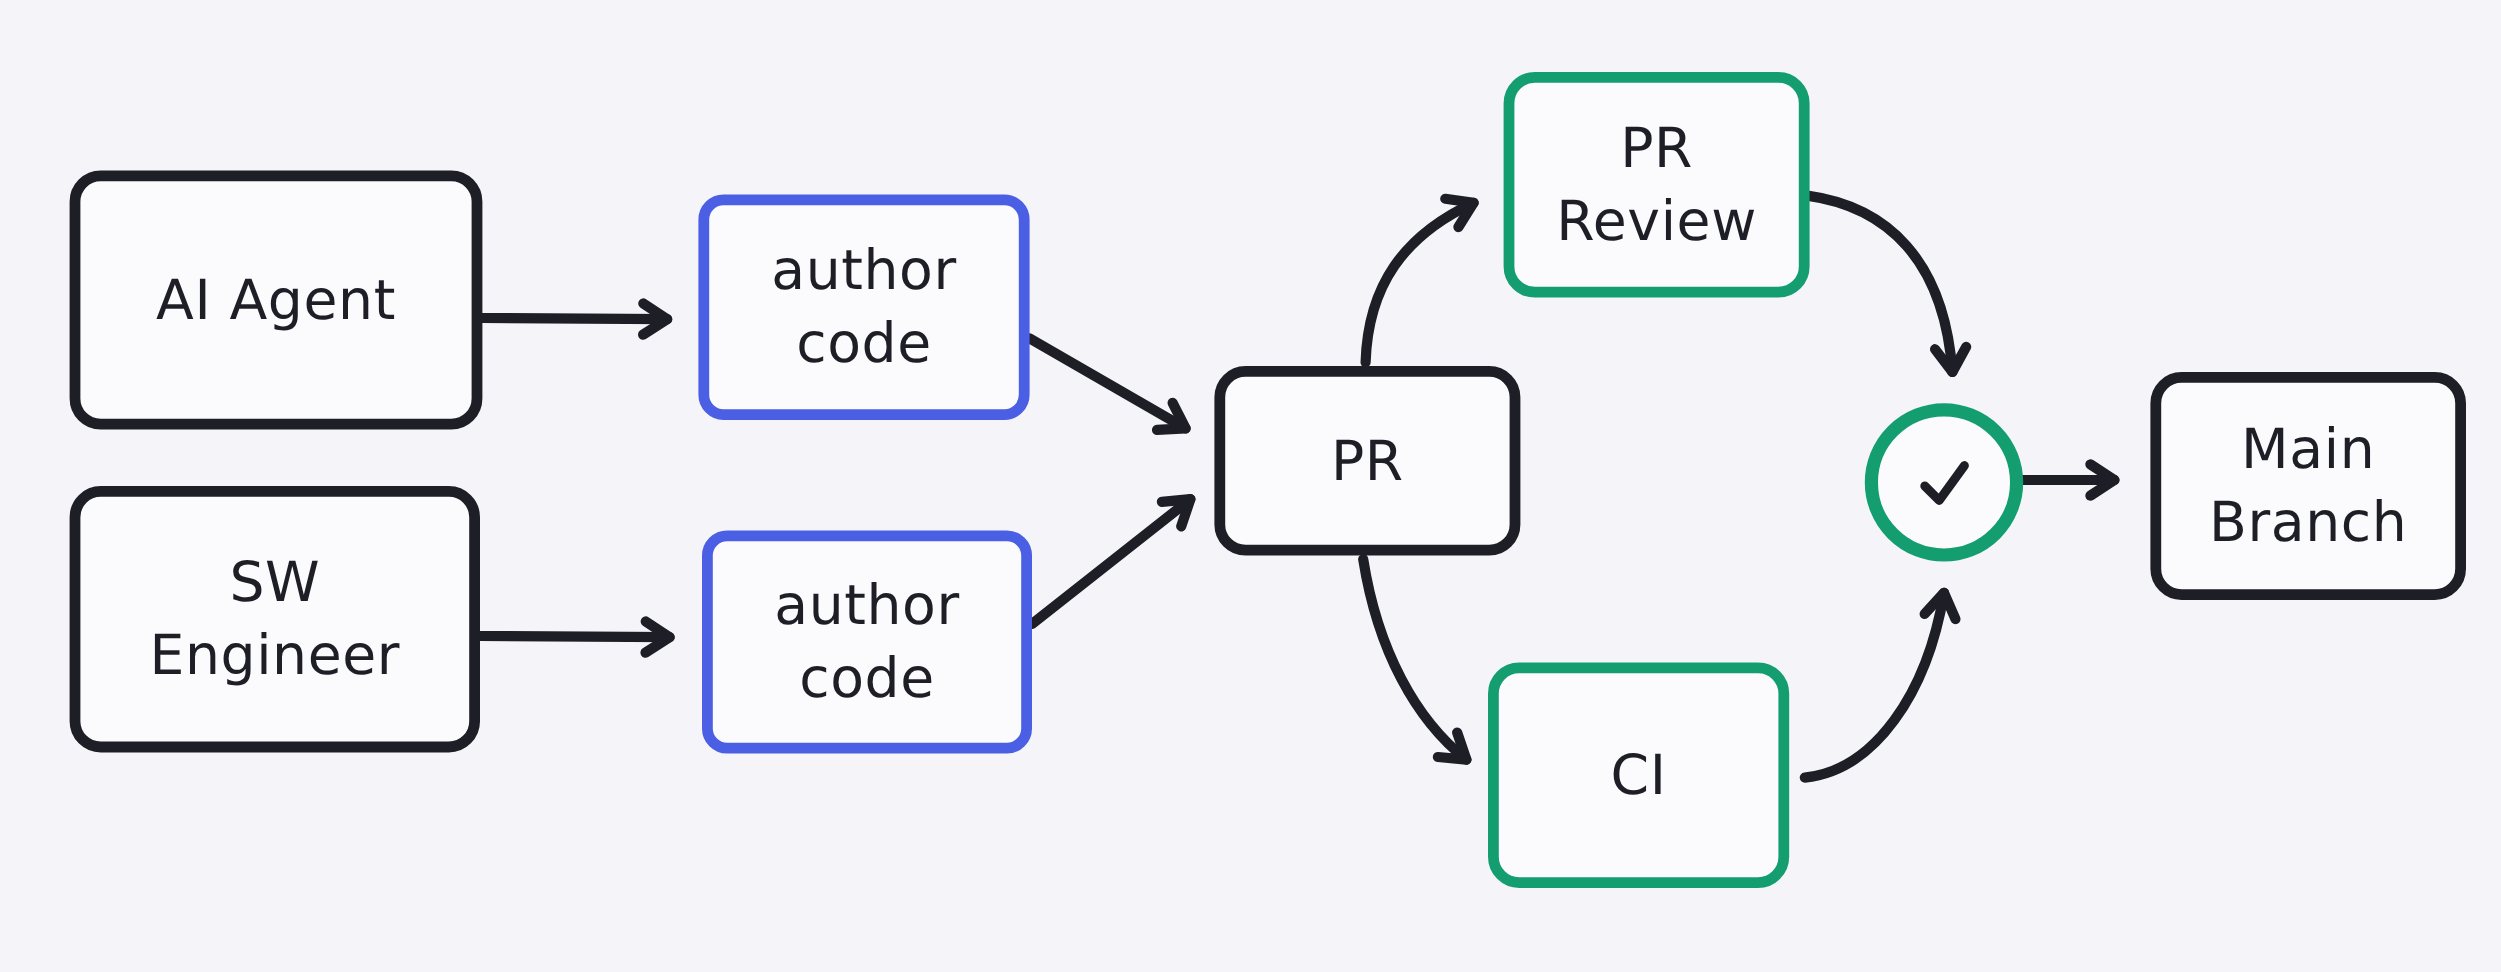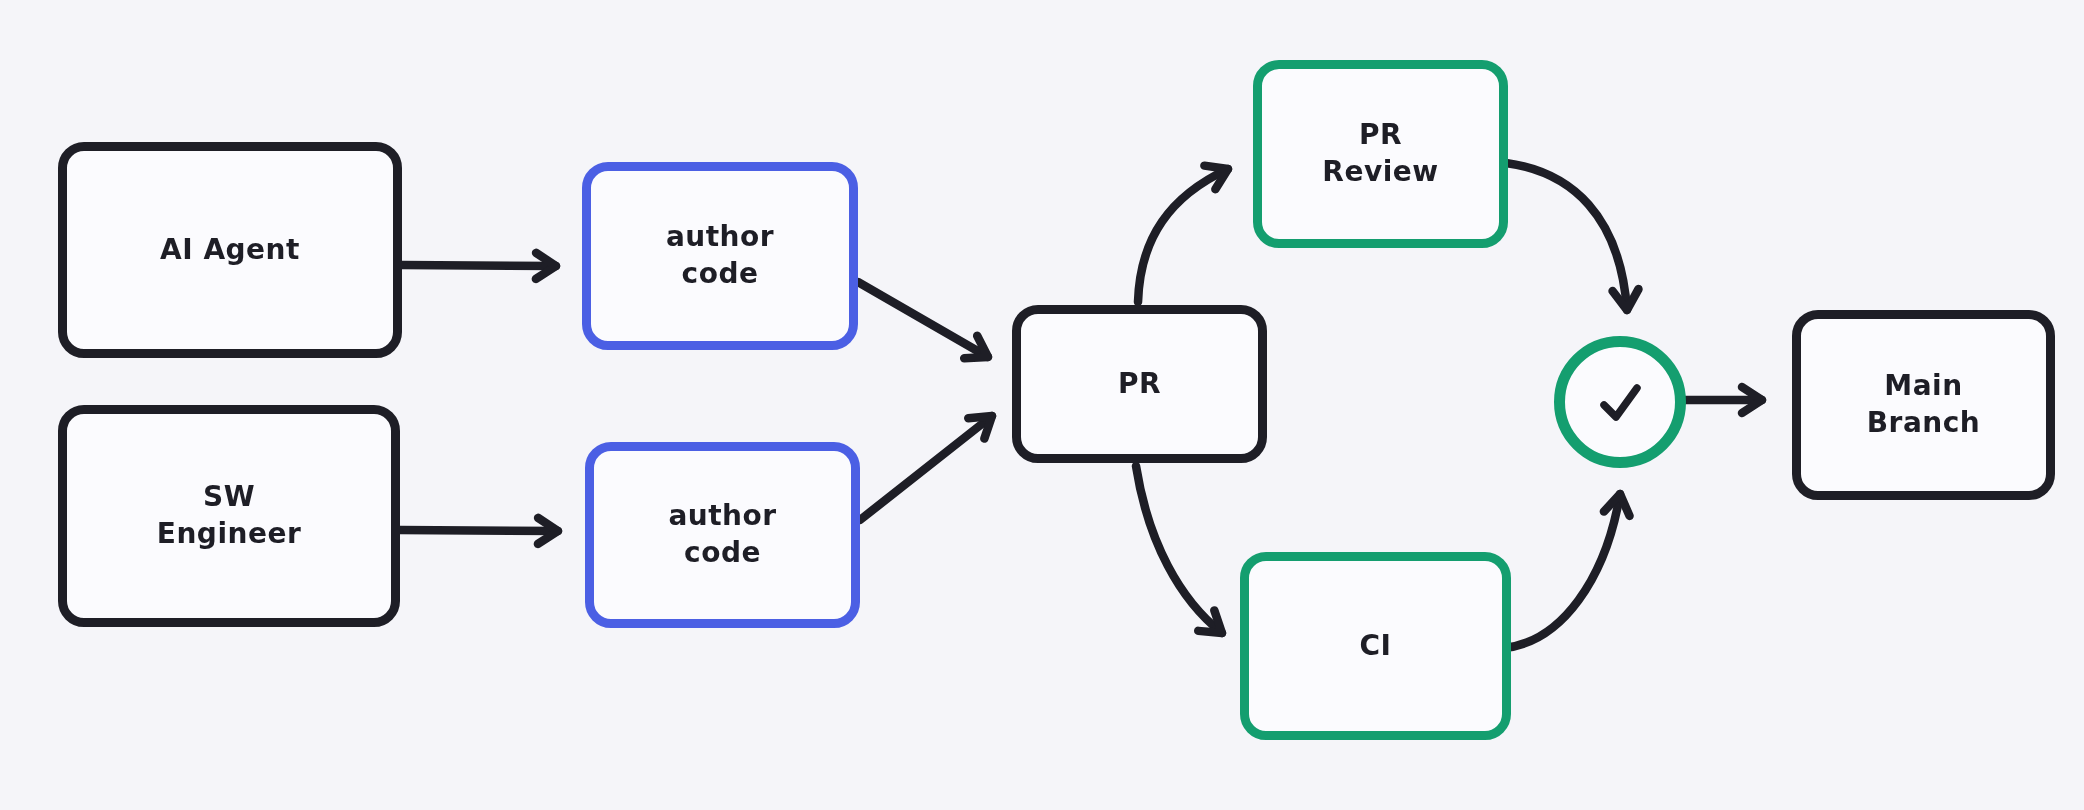--- a/index.html
+++ b/index.html
@@ -38,26 +38,26 @@
     position: absolute;
     box-sizing: border-box;
     background: var(--node_fill, #fbfbfe);
     border: 9px solid var(--ink, #1e1e26);
     border-radius: 26px;
     display: flex;
     align-items: center;
     justify-content: center;
     text-align: center;
   }
-  .node.blue  { border-color: var(--blue, #4b5fe4); }
+  .node.blue  { border-color: var(--blue, #4b5fe4); border-radius: 21px; }
   .node.green { border-color: var(--green, #149e6f); }
   .node .label {
     white-space: pre-line;
-    font-size: 28px;
-    font-weight: 700;
+    font-size: 46px;
+    font-weight: 400;
     line-height: 1.32;
     color: var(--ink, #1e1e26);
     letter-spacing: 0.5px;
   }
   .node.circle {
     border-radius: 50%;
     border-width: 11px;
     border-color: var(--green, #149e6f);
   }
   .check-svg {
@@ -114,21 +114,21 @@
 
   <div class="node" style="left:1012px; top:305px; width:255px; height:158px;">
     <span class="label">PR</span>
   </div>
 
   <div class="node green" style="left:1253px; top:60px; width:255px; height:188px;">
     <span class="label">PR
 Review</span>
   </div>
 
-  <div class="node green" style="left:1240px; top:552px; width:271px; height:188px;">
+  <div class="node green" style="left:1240px; top:552px; width:251px; height:188px;">
     <span class="label">CI</span>
   </div>
 
   <div class="node circle" style="left:1554px; top:336px; width:132px; height:132px;">
     <svg class="check-svg" width="66" height="66" viewBox="0 0 66 66" xmlns="http://www.w3.org/2000/svg">
       <path d="M17,36 L29,48 L50,19"></path>
     </svg>
   </div>
 
   <div class="node" style="left:1792px; top:310px; width:263px; height:190px;align-items:center;">

